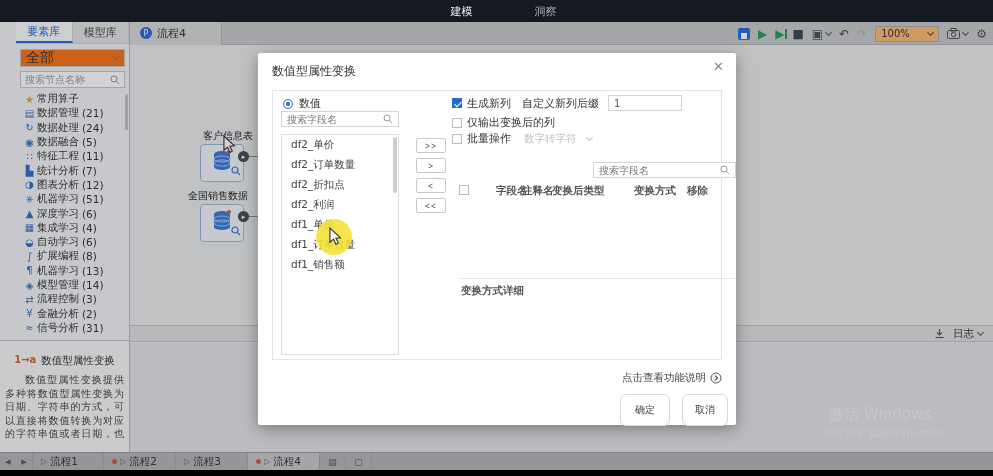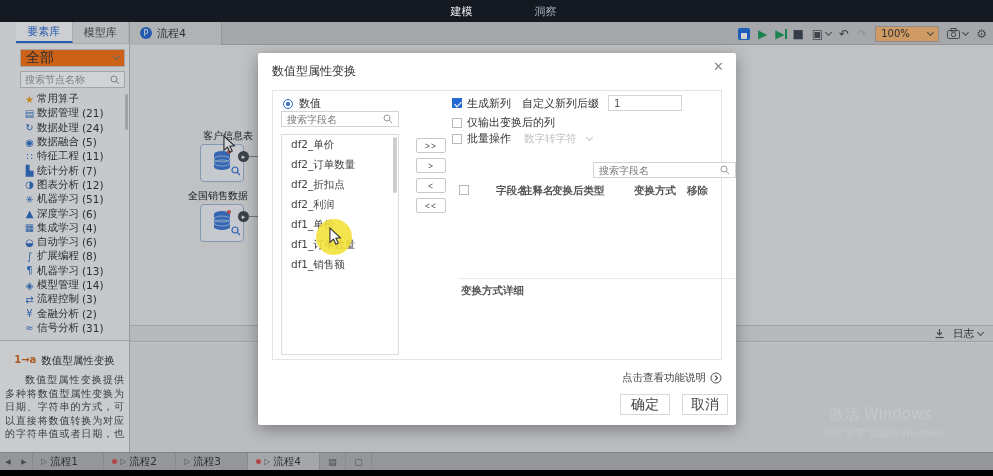--- a/index.html
+++ b/index.html
@@ -104,21 +104,21 @@
   .suffixinput { width:74px; height:16px; margin-left:4px; }
   .dis-select { display:flex; align-items:center; gap:10px; margin-left:8px; font-size:10.5px; color:#c3c3c3; }
   .dis-select .chv { border-color:#c3c3c3; }
   .rsearch { position:absolute; left:320px; top:71px; width:143px; height:16px; }
   .thead { position:absolute; left:179px; top:92px; width:284px; height:16px; display:flex; align-items:center; }
   .th { font-size:10.5px; color:#555; font-weight:bold; position:absolute; white-space:nowrap; }
   .tbody-line { position:absolute; left:186px; top:187px; width:276px; height:1px; background:#e8e8e8; }
   .detail-label { position:absolute; left:188px; top:193px; font-size:10.5px; color:#555; font-weight:bold; }
   .helpline { position:absolute; right:14px; top:318px; display:flex; align-items:center; gap:4px; cursor:pointer; }
   .helpline span { font-size:10.5px; color:#444; }
-  .m-btn { position:absolute; top:341px; height:21px; border:1px solid #d9d9d9; border-radius:0; background:#fff; font-size:14px; color:#444; display:flex; align-items:center; justify-content:center; cursor:pointer; }
+  .m-btn { position:absolute; top:341px; height:32px; border:1px solid #d9d9d9; border-radius:6px; background:#fff; font-size:10px; color:#444; display:flex; align-items:center; justify-content:center; cursor:pointer; }
   .btn-ok { left:362px; width:50px; }
   .btn-cancel { left:424px; width:46px; }
 
   .click-halo { position:absolute; left:43px; top:128px; width:36px; height:36px; border-radius:50%; background:rgba(243,224,54,0.88); z-index:5; }
   .cursor { position:absolute; z-index:6; }
 </style>
 </head>
 <body>
 
 <div class="screen">

